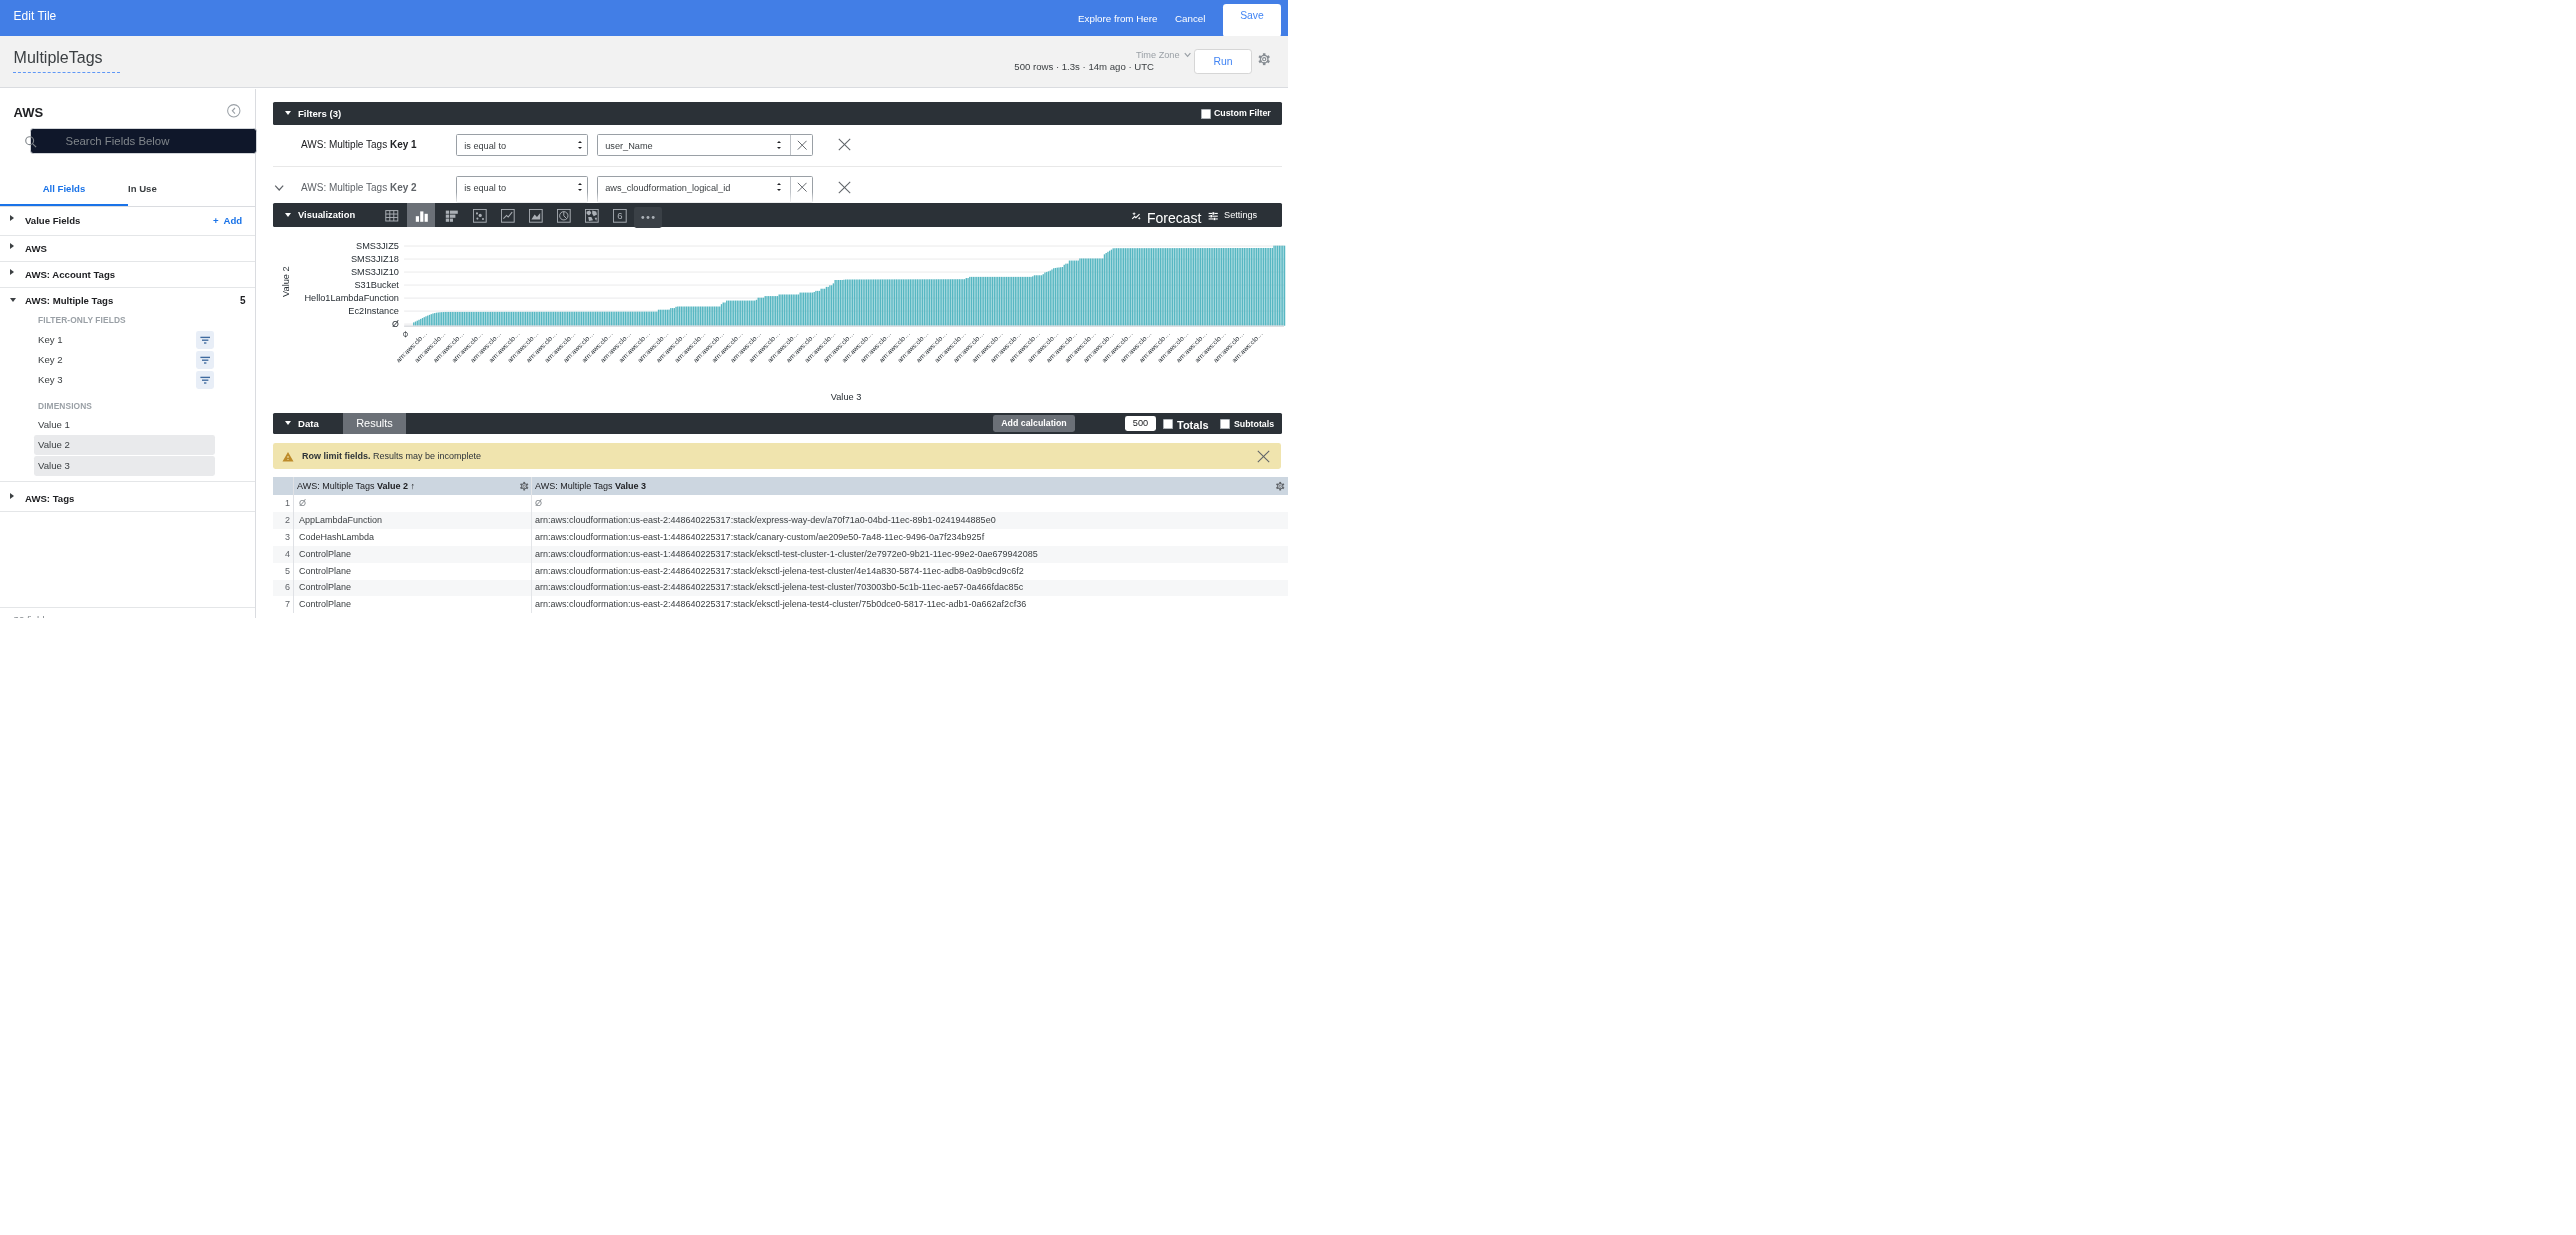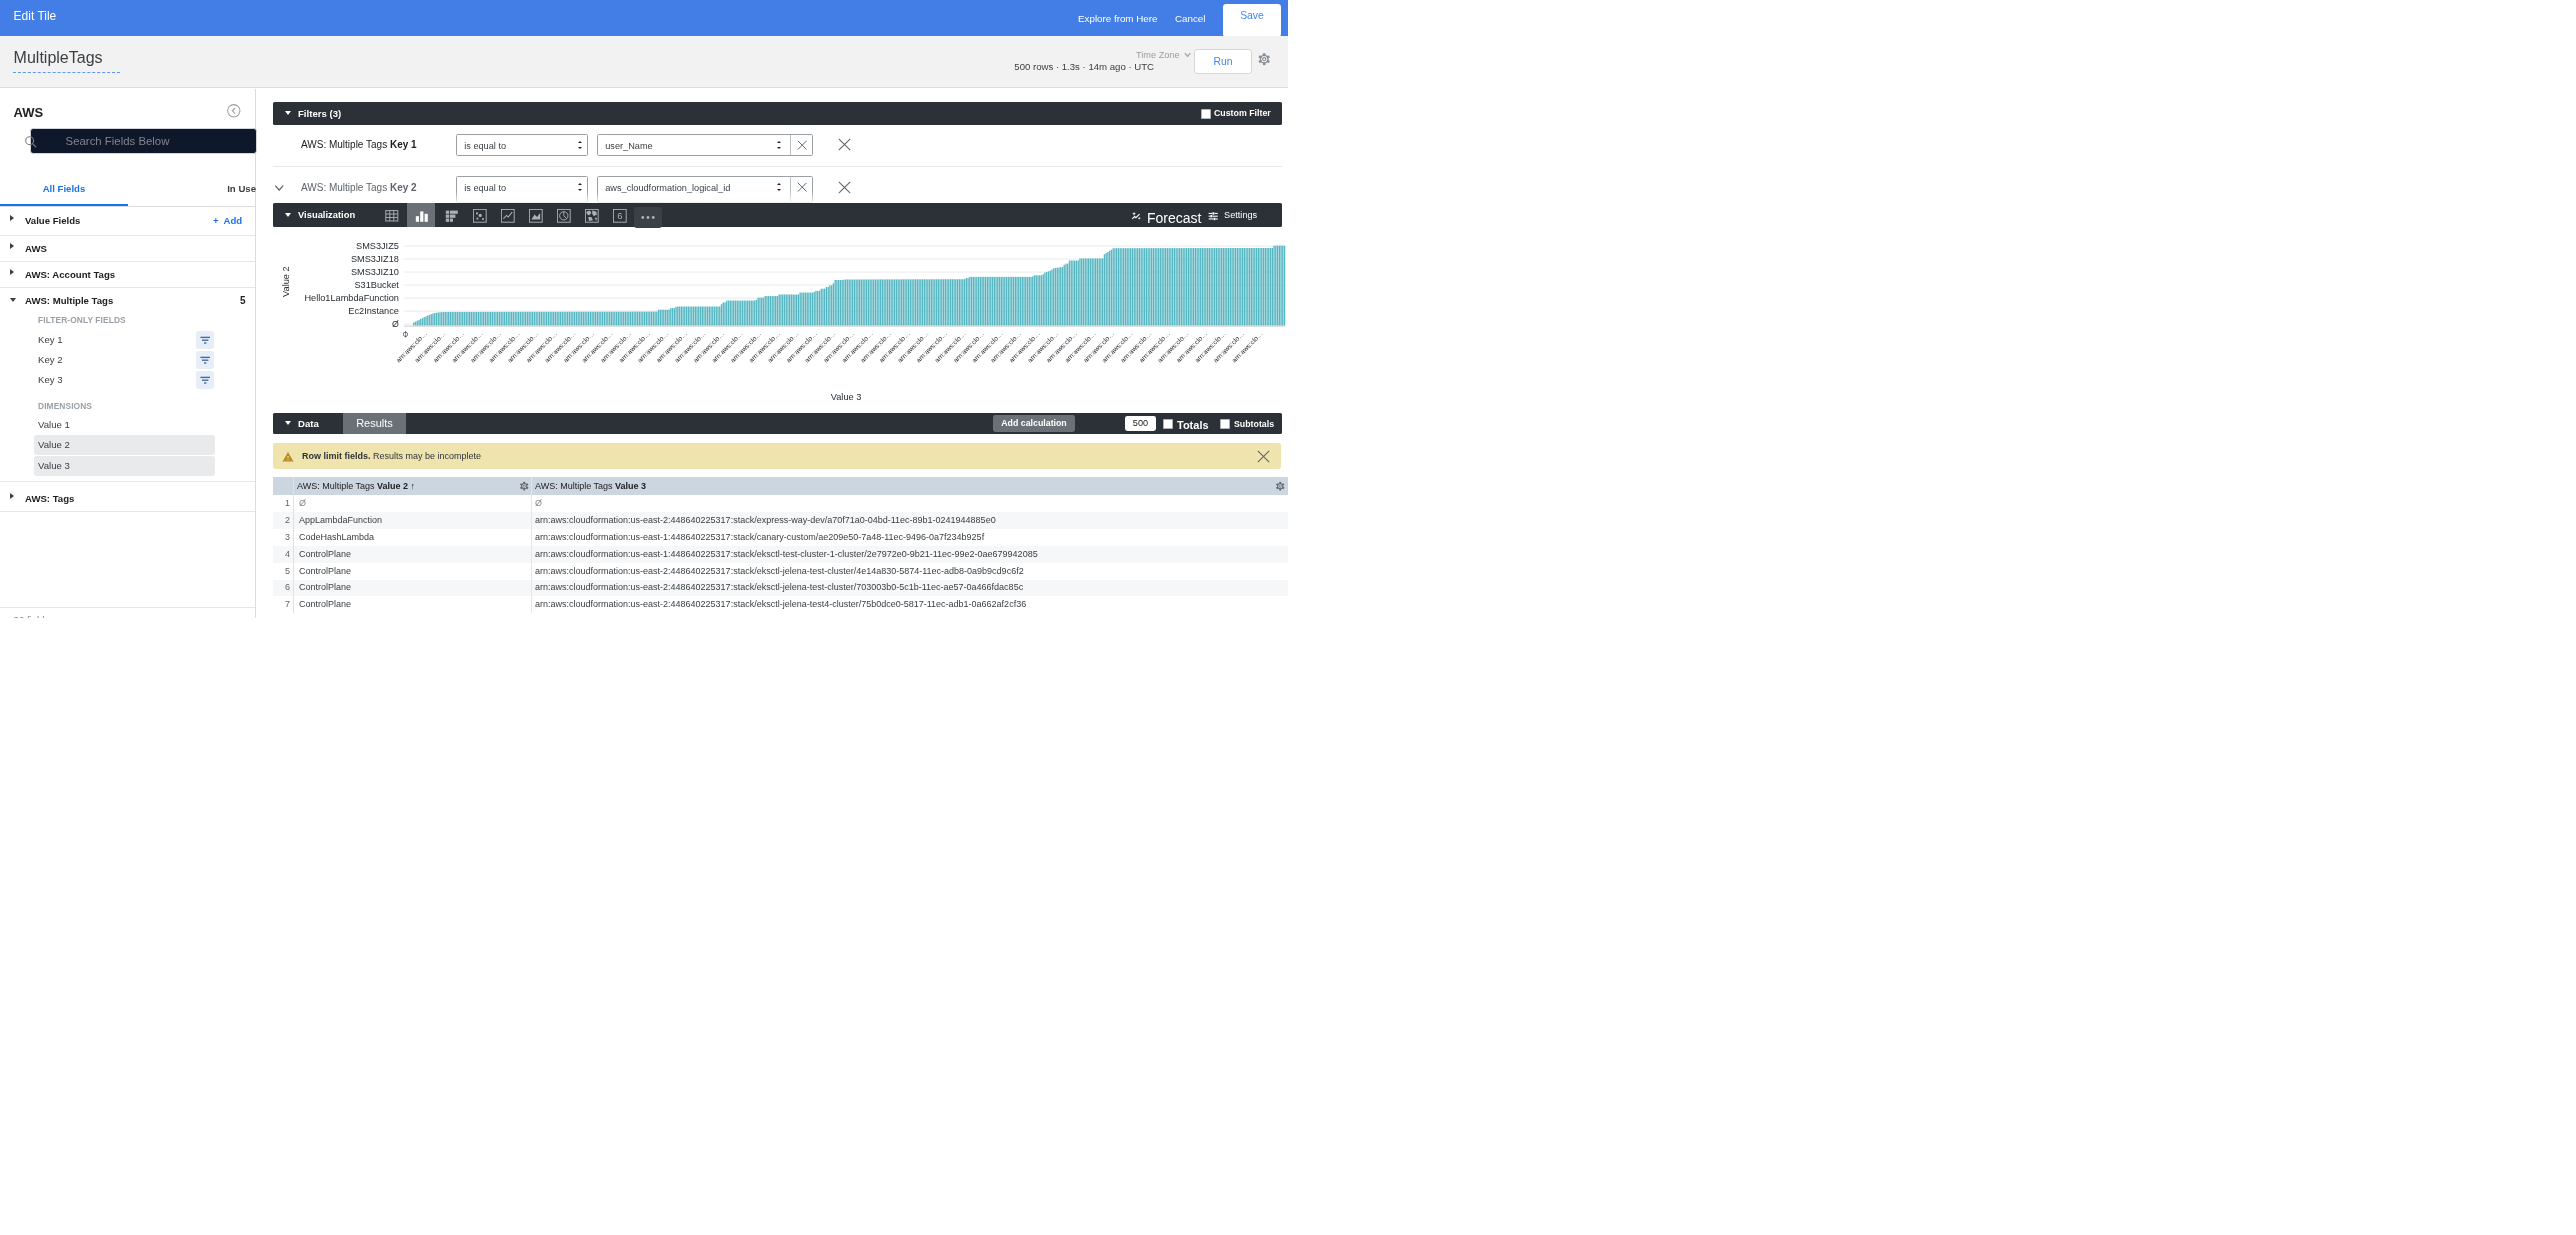--- a/index.html
+++ b/index.html
@@ -17,21 +17,21 @@
 #stats{right:134px;top:61px;font-size:9.6px;color:#3c4043;position:absolute;white-space:nowrap;}
 #tzone{left:1136px;top:50px;font-size:9.2px;color:#9aa0a6;position:absolute;white-space:nowrap;}
 #runbtn{left:1194px;top:49px;width:58px;height:25px;background:#fff;border:0.8px solid #d6d6d6;border-radius:3.2px;color:#4285f4;font-size:10.4px;text-align:center;line-height:24px;}
 
 #sidebar{left:0;top:89px;width:256px;height:529px;background:#fff;border-right:0.8px solid #dadce0;}
 .sb-aws{left:13.6px;top:105px;font-size:13px;font-weight:bold;color:#202124;position:absolute;}
 #searchbox{left:13.6px;top:128px;width:227px;height:26.4px;border:0.8px solid #d2d5d9;border-radius:3.2px;background:#0f172a;margin-left:16px;}
 #searchbox span{position:absolute;left:35px;top:6.4px;font-size:11.4px;color:#80868b;}
 .tab{position:absolute;top:183px;font-size:9.6px;}
 #tab1{left:0;width:128px;text-align:center;color:#1a73e8;font-weight:bold;}
-#tab2{left:128px;width:128px;text-align:right;color:#3c4043;font-weight:bold;}
+#tab2{left:128px;width:128px;text-align:left;color:#3c4043;font-weight:bold;}
 #tabline{left:0;top:206px;width:256px;height:0;border-bottom:0.8px solid #dadce0;position:absolute;}
 #tabsel{left:0;top:204px;width:128px;height:2.4px;background:#1a73e8;position:absolute;}
 .grow{position:absolute;left:0;width:255px;}
 .grow .tri{position:absolute;left:10.4px;}
 .tri-r{width:0;height:0;border-left:4px solid #3c4043;border-top:3.2px solid transparent;border-bottom:3.2px solid transparent;}
 .tri-d{width:0;height:0;border-top:4px solid #3c4043;border-left:3.2px solid transparent;border-right:3.2px solid transparent;}
 .gname{position:absolute;left:25px;font-size:9.6px;font-weight:bold;color:#202124;white-space:nowrap;}
 .sb-border{position:absolute;left:0;width:255px;height:0;border-bottom:0.8px solid #e4e6e8;}
 .sb-sub{position:absolute;left:38px;font-size:8.4px;color:#9aa0a6;font-weight:bold;letter-spacing:0.1px;}
 .sb-item{position:absolute;left:38px;font-size:9.6px;color:#3c4043;}

